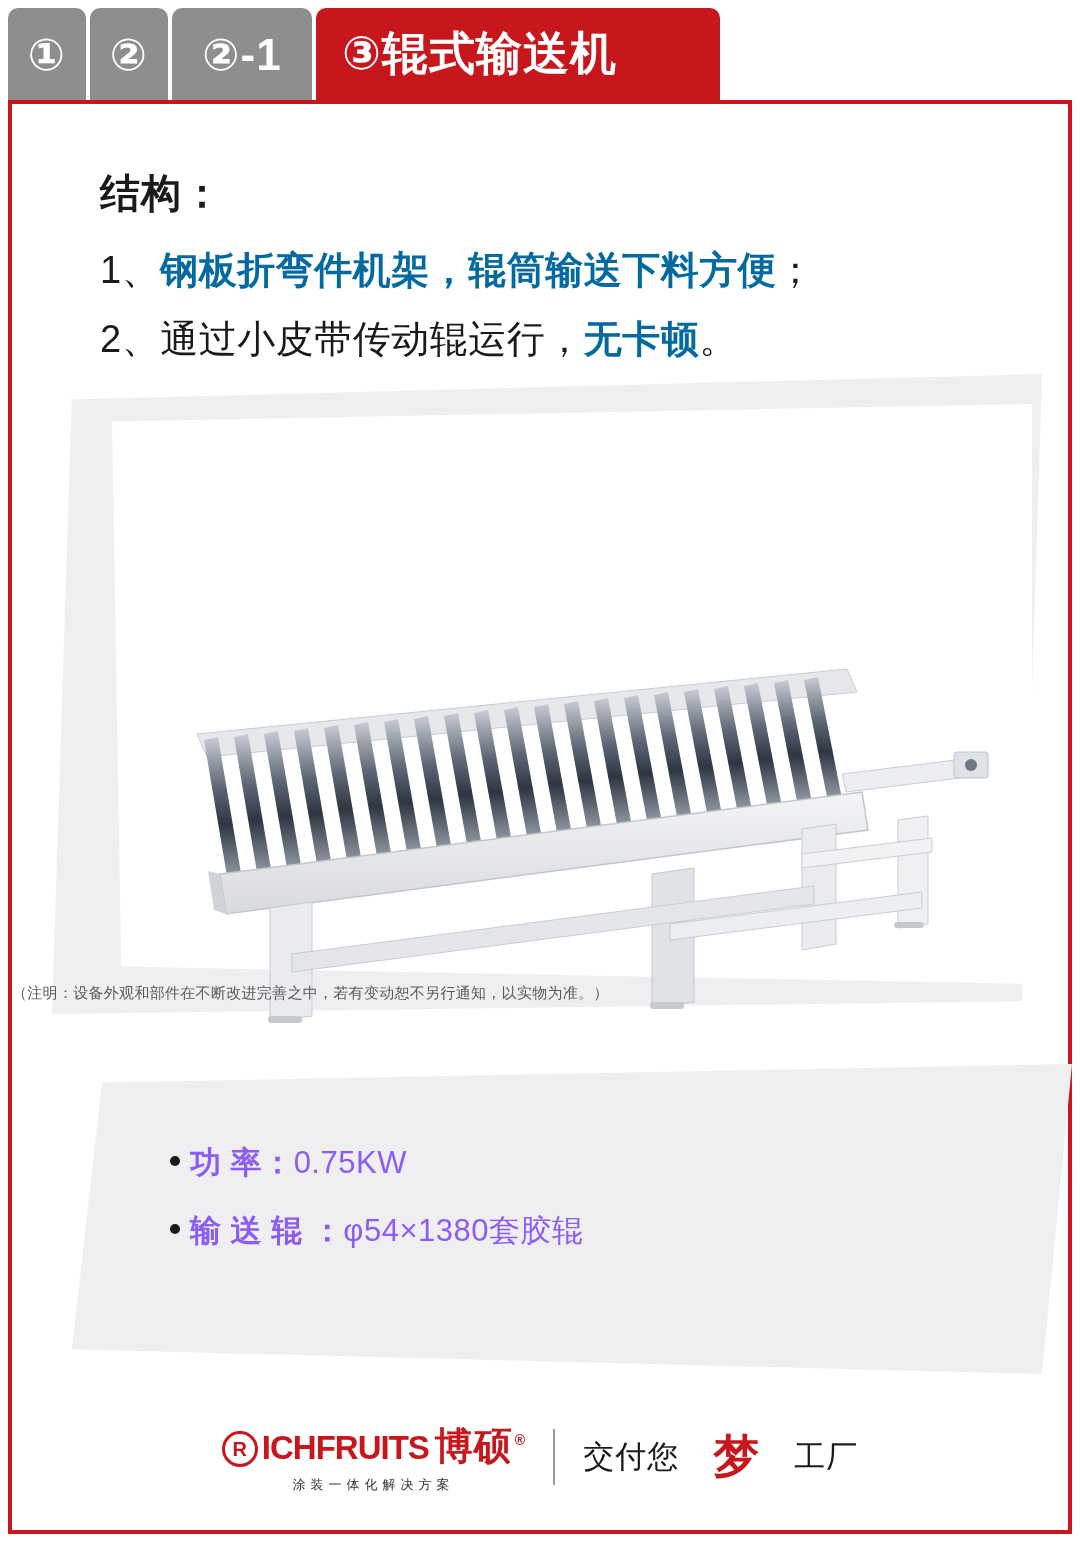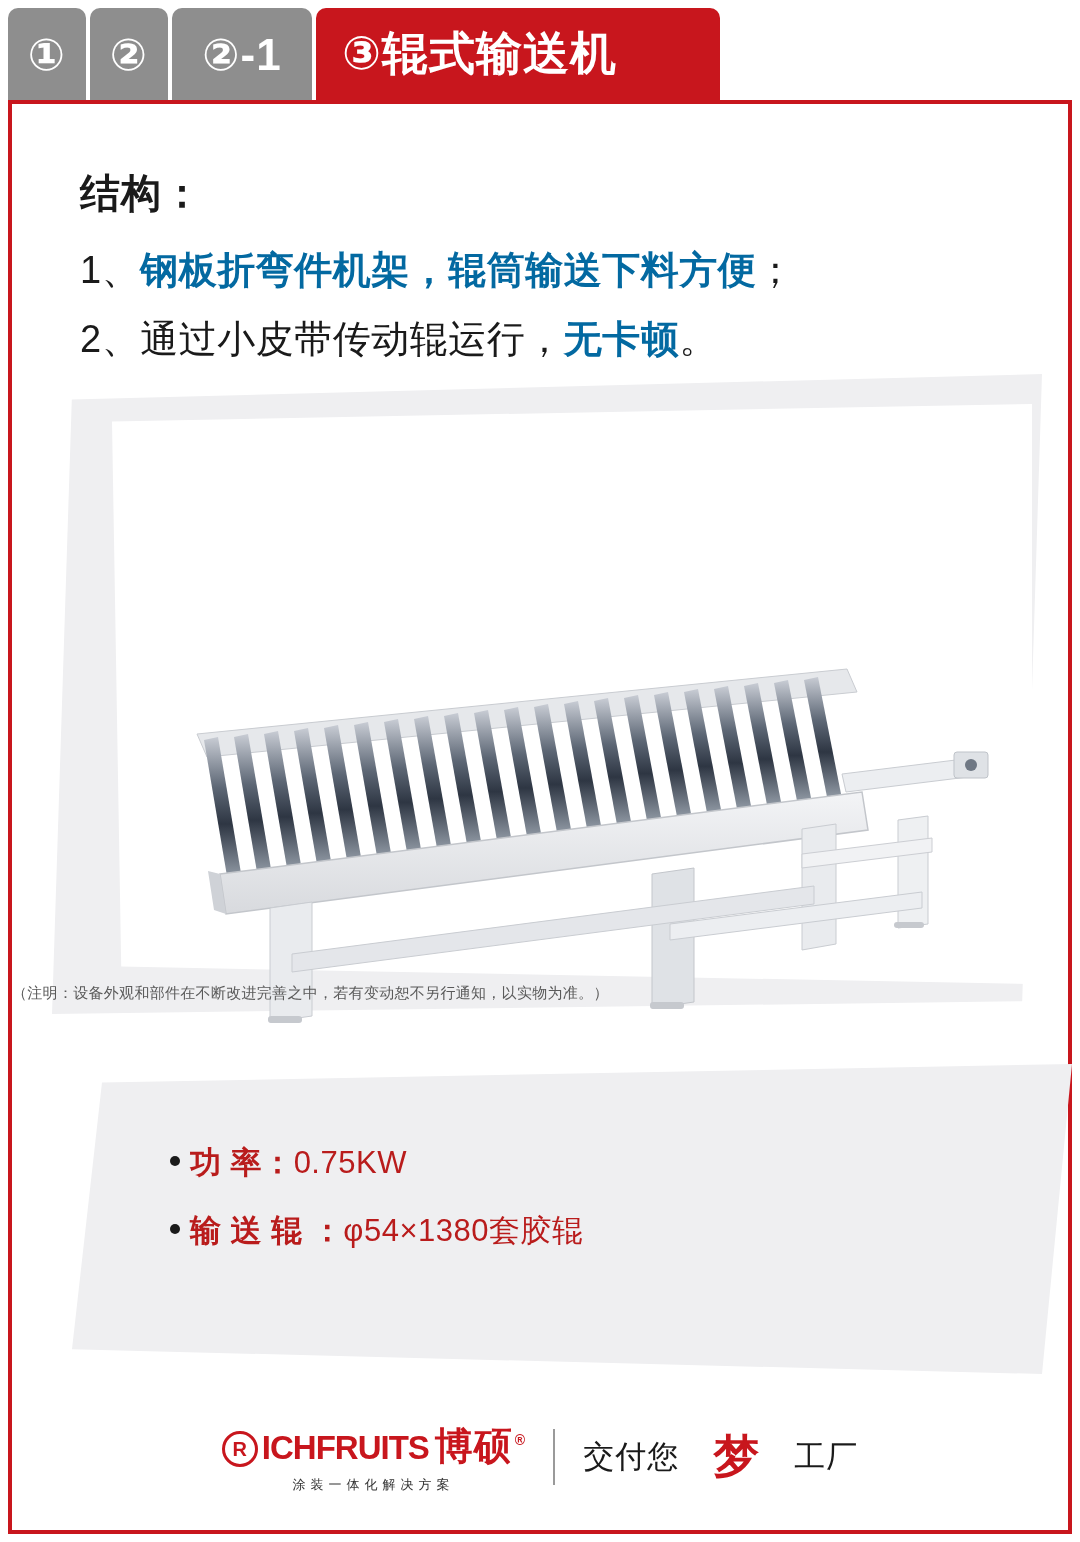--- a/index.html
+++ b/index.html
@@ -61,21 +61,21 @@
     bottom: 8px;
     border: 4px solid #c8161d;
     box-sizing: border-box;
     background: #ffffff;
   }
 
   
   .struct {
     position: absolute;
     top: 62px;
-    left: 68px;
+    left: 88px;
     right: 50px;
   }
   .struct-title {
     font-size: 40px;
     font-weight: bold;
     color: #1a1a1a;
     margin-bottom: 24px;
     letter-spacing: 1px;
   }
   .struct-line {
@@ -144,21 +144,21 @@
     background: #efeff1;
     clip-path: polygon(3% 6%, 100% 0%, 97% 100%, 0% 92%);
   }
   .spec-list {
     position: absolute;
     left: 98px;
     top: 78px;
   }
   .spec-item {
     font-size: 31px;
-    color: #b91c1c;
+    color: #8b5cf6;
     margin-bottom: 26px;
     letter-spacing: 0.5px;
     white-space: nowrap;
   }
   .spec-item .dot {
     display: inline-block;
     width: 10px;
     height: 10px;
     border-radius: 50%;
     background: #1a1a1a;

